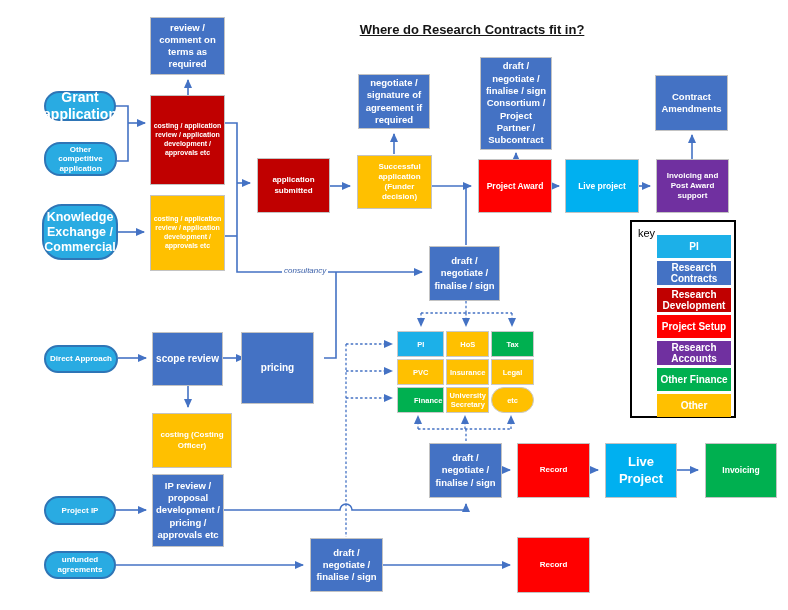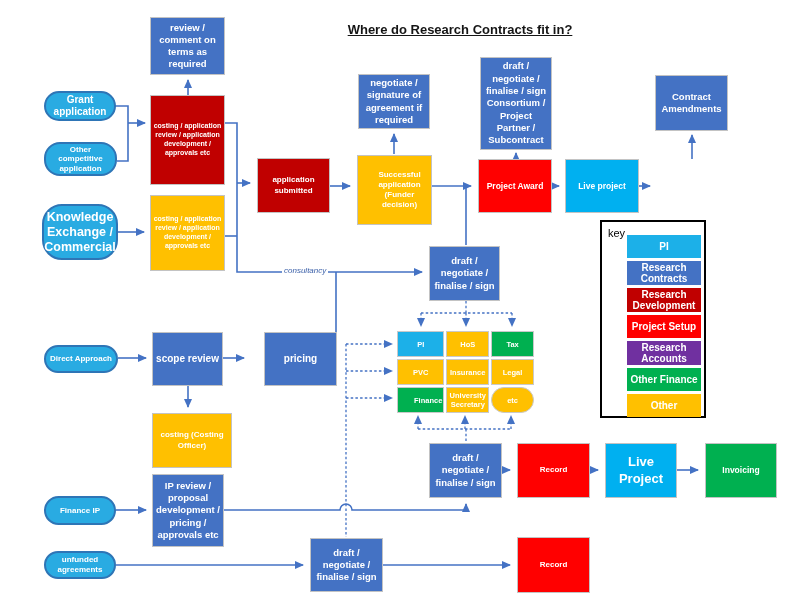--- a/index.html
+++ b/index.html
@@ -16,61 +16,61 @@
         border-radius:16px;}
 
   .bg-blue{background:#4472C4;}
   .bg-dkred{background:#C00000;}
   .bg-red{background:#FF0000;}
   .bg-gold{background:#FFC000;}
   .bg-cyan{background:#00B0F0;}
   .bg-purple{background:#7030A0;}
   .bg-green{background:#00B050;}
 
-  #title{position:absolute;left:340px;top:22px;width:240px;text-align:center;
+  #title{position:absolute;left:352px;top:22px;width:240px;text-align:center;
          font-size:13px;font-weight:bold;color:#151515;text-decoration:underline;}
 
   
-  .o-grant{left:44px;top:91px;width:72px;height:30px;font-size:10px;}
+  .o-grant{left:44px;top:91px;width:72px;height:30px;font-size:14px;}
   .o-other{left:44px;top:142px;width:73px;height:34px;font-size:8px;}
   .o-ke{left:42px;top:204px;width:76px;height:56px;font-size:12.5px;border-radius:20px;}
   .o-direct{left:44px;top:345px;width:74px;height:28px;font-size:8px;}
   .o-rip{left:44px;top:496px;width:72px;height:29px;font-size:8px;}
   .o-unf{left:44px;top:551px;width:72px;height:28px;font-size:8px;}
 
   .n-review{left:150px;top:17px;width:75px;height:58px;font-size:9.5px;}
   .n-costred{left:150px;top:95px;width:75px;height:90px;font-size:7px;}
   .n-costyel{left:150px;top:195px;width:75px;height:76px;font-size:7px;}
   .n-appsub{left:257px;top:158px;width:73px;height:55px;font-size:8px;}
-  .n-success{left:357px;top:155px;width:75px;height:70px;font-size:8px;padding-left:12px;}
+  .n-success{left:357px;top:155px;width:75px;height:54px;font-size:8px;padding-left:12px;}
   .n-negsig{left:358px;top:74px;width:72px;height:55px;font-size:9.5px;}
   .n-consort{left:480px;top:57px;width:72px;height:93px;font-size:9.5px;line-height:1.3;}
   .n-award{left:478px;top:159px;width:74px;height:54px;font-size:8.5px;}
   .n-livetop{left:565px;top:159px;width:74px;height:54px;font-size:8.5px;}
   .n-invpost{left:656px;top:159px;width:73px;height:54px;font-size:8px;}
   .n-amend{left:655px;top:75px;width:73px;height:56px;font-size:9.5px;}
   .n-draftmid{left:429px;top:246px;width:71px;height:55px;font-size:9.5px;}
   .n-scope{left:152px;top:332px;width:71px;height:54px;font-size:10px;}
-  .n-pricing{left:264px;top:332px;width:73px;height:54px;font-size:10px;}
+  .n-pricing{left:241px;top:332px;width:73px;height:72px;font-size:10px;}
   .n-costoff{left:152px;top:413px;width:80px;height:55px;font-size:8px;}
   .n-ipreview{left:152px;top:474px;width:72px;height:73px;font-size:9.5px;}
   .n-draftip{left:429px;top:443px;width:73px;height:55px;font-size:9.5px;}
   .n-rec1{left:517px;top:443px;width:73px;height:55px;font-size:8px;}
   .n-livebot{left:605px;top:443px;width:72px;height:55px;font-size:13px;font-weight:600;}
   .n-invoicing{left:705px;top:443px;width:72px;height:55px;font-size:8.5px;}
   .n-draftunf{left:310px;top:538px;width:73px;height:54px;font-size:9.5px;}
   .n-rec2{left:517px;top:537px;width:73px;height:56px;font-size:8px;}
 
   #grid{position:absolute;left:397px;top:331px;width:137px;height:82px;
         display:grid;grid-template-columns:1fr 1fr 1fr;grid-template-rows:1fr 1fr 1fr;gap:2px;}
   #grid .cell{display:flex;align-items:center;justify-content:center;text-align:center;
         color:#fff;font-weight:bold;font-size:7.5px;line-height:1.2;border:1px solid #c9c9c9;
         box-sizing:border-box;padding:1px;}
 
-  #legend{position:absolute;left:600px;top:220px;width:106px;height:198px;
+  #legend{position:absolute;left:630px;top:220px;width:106px;height:198px;
           border:2px solid #000;background:#fff;box-sizing:border-box;padding-left:28px;}
   #legend .key-label{position:absolute;left:6px;top:5px;font-size:11px;color:#000;}
   #legend .items{position:absolute;left:25px;top:13px;width:74px;display:flex;
           flex-direction:column;gap:3px;}
   #legend .item{display:flex;align-items:center;justify-content:center;text-align:center;
           color:#fff;font-weight:bold;font-size:10px;line-height:1.1;min-height:21px;
           padding:1px 0;}
 
   #consultancy{position:absolute;left:282px;top:266px;font-size:8px;font-style:italic;
           color:#3A5FA8;background:#fff;padding:0 2px;}
@@ -131,32 +131,33 @@
       <path d="M466,429 V441"></path>
     </g>
   </svg>
 
   <div id="title">Where do Research Contracts fit in?</div>
 
   <div class="oval o-grant">Grant application</div>
   <div class="oval o-other">Other competitive application</div>
   <div class="oval o-ke">Knowledge Exchange / Commercial</div>
   <div class="oval o-direct">Direct Approach</div>
-  <div class="oval o-rip">Finance IP</div>
+  <div class="oval o-rip">Project IP</div>
   <div class="oval o-unf">unfunded agreements</div>
 
   <div class="node bg-blue n-review">review / comment on terms as required</div>
   <div class="node bg-dkred n-costred">costing / application review / application development / approvals etc</div>
   <div class="node bg-gold n-costyel">costing / application review / application development / approvals etc</div>
   <div class="node bg-dkred n-appsub">application submitted</div>
   <div class="node bg-gold n-success">Successful application (Funder decision)</div>
   <div class="node bg-blue n-negsig">negotiate / signature of agreement if required</div>
   <div class="node bg-blue n-consort">draft / negotiate / finalise / sign Consortium / Project Partner / Subcontract</div>
   <div class="node bg-red n-award">Project Award</div>
   <div class="node bg-cyan n-livetop">Live project</div>
+  <div class="node bg-purple n-invpost">Invoicing and Post Award support</div>
   <div class="node bg-blue n-amend">Contract Amendments</div>
   <div class="node bg-blue n-draftmid">draft / negotiate / finalise / sign</div>
   <div class="node bg-blue n-scope">scope review</div>
   <div class="node bg-blue n-pricing">pricing</div>
   <div class="node bg-gold n-costoff">costing (Costing Officer)</div>
   <div class="node bg-blue n-ipreview">IP review / proposal development / pricing / approvals etc</div>
   <div class="node bg-blue n-draftip">draft / negotiate / finalise / sign</div>
   <div class="node bg-red n-rec1">Record</div>
   <div class="node bg-cyan n-livebot">Live Project</div>
   <div class="node bg-green n-invoicing">Invoicing</div>

